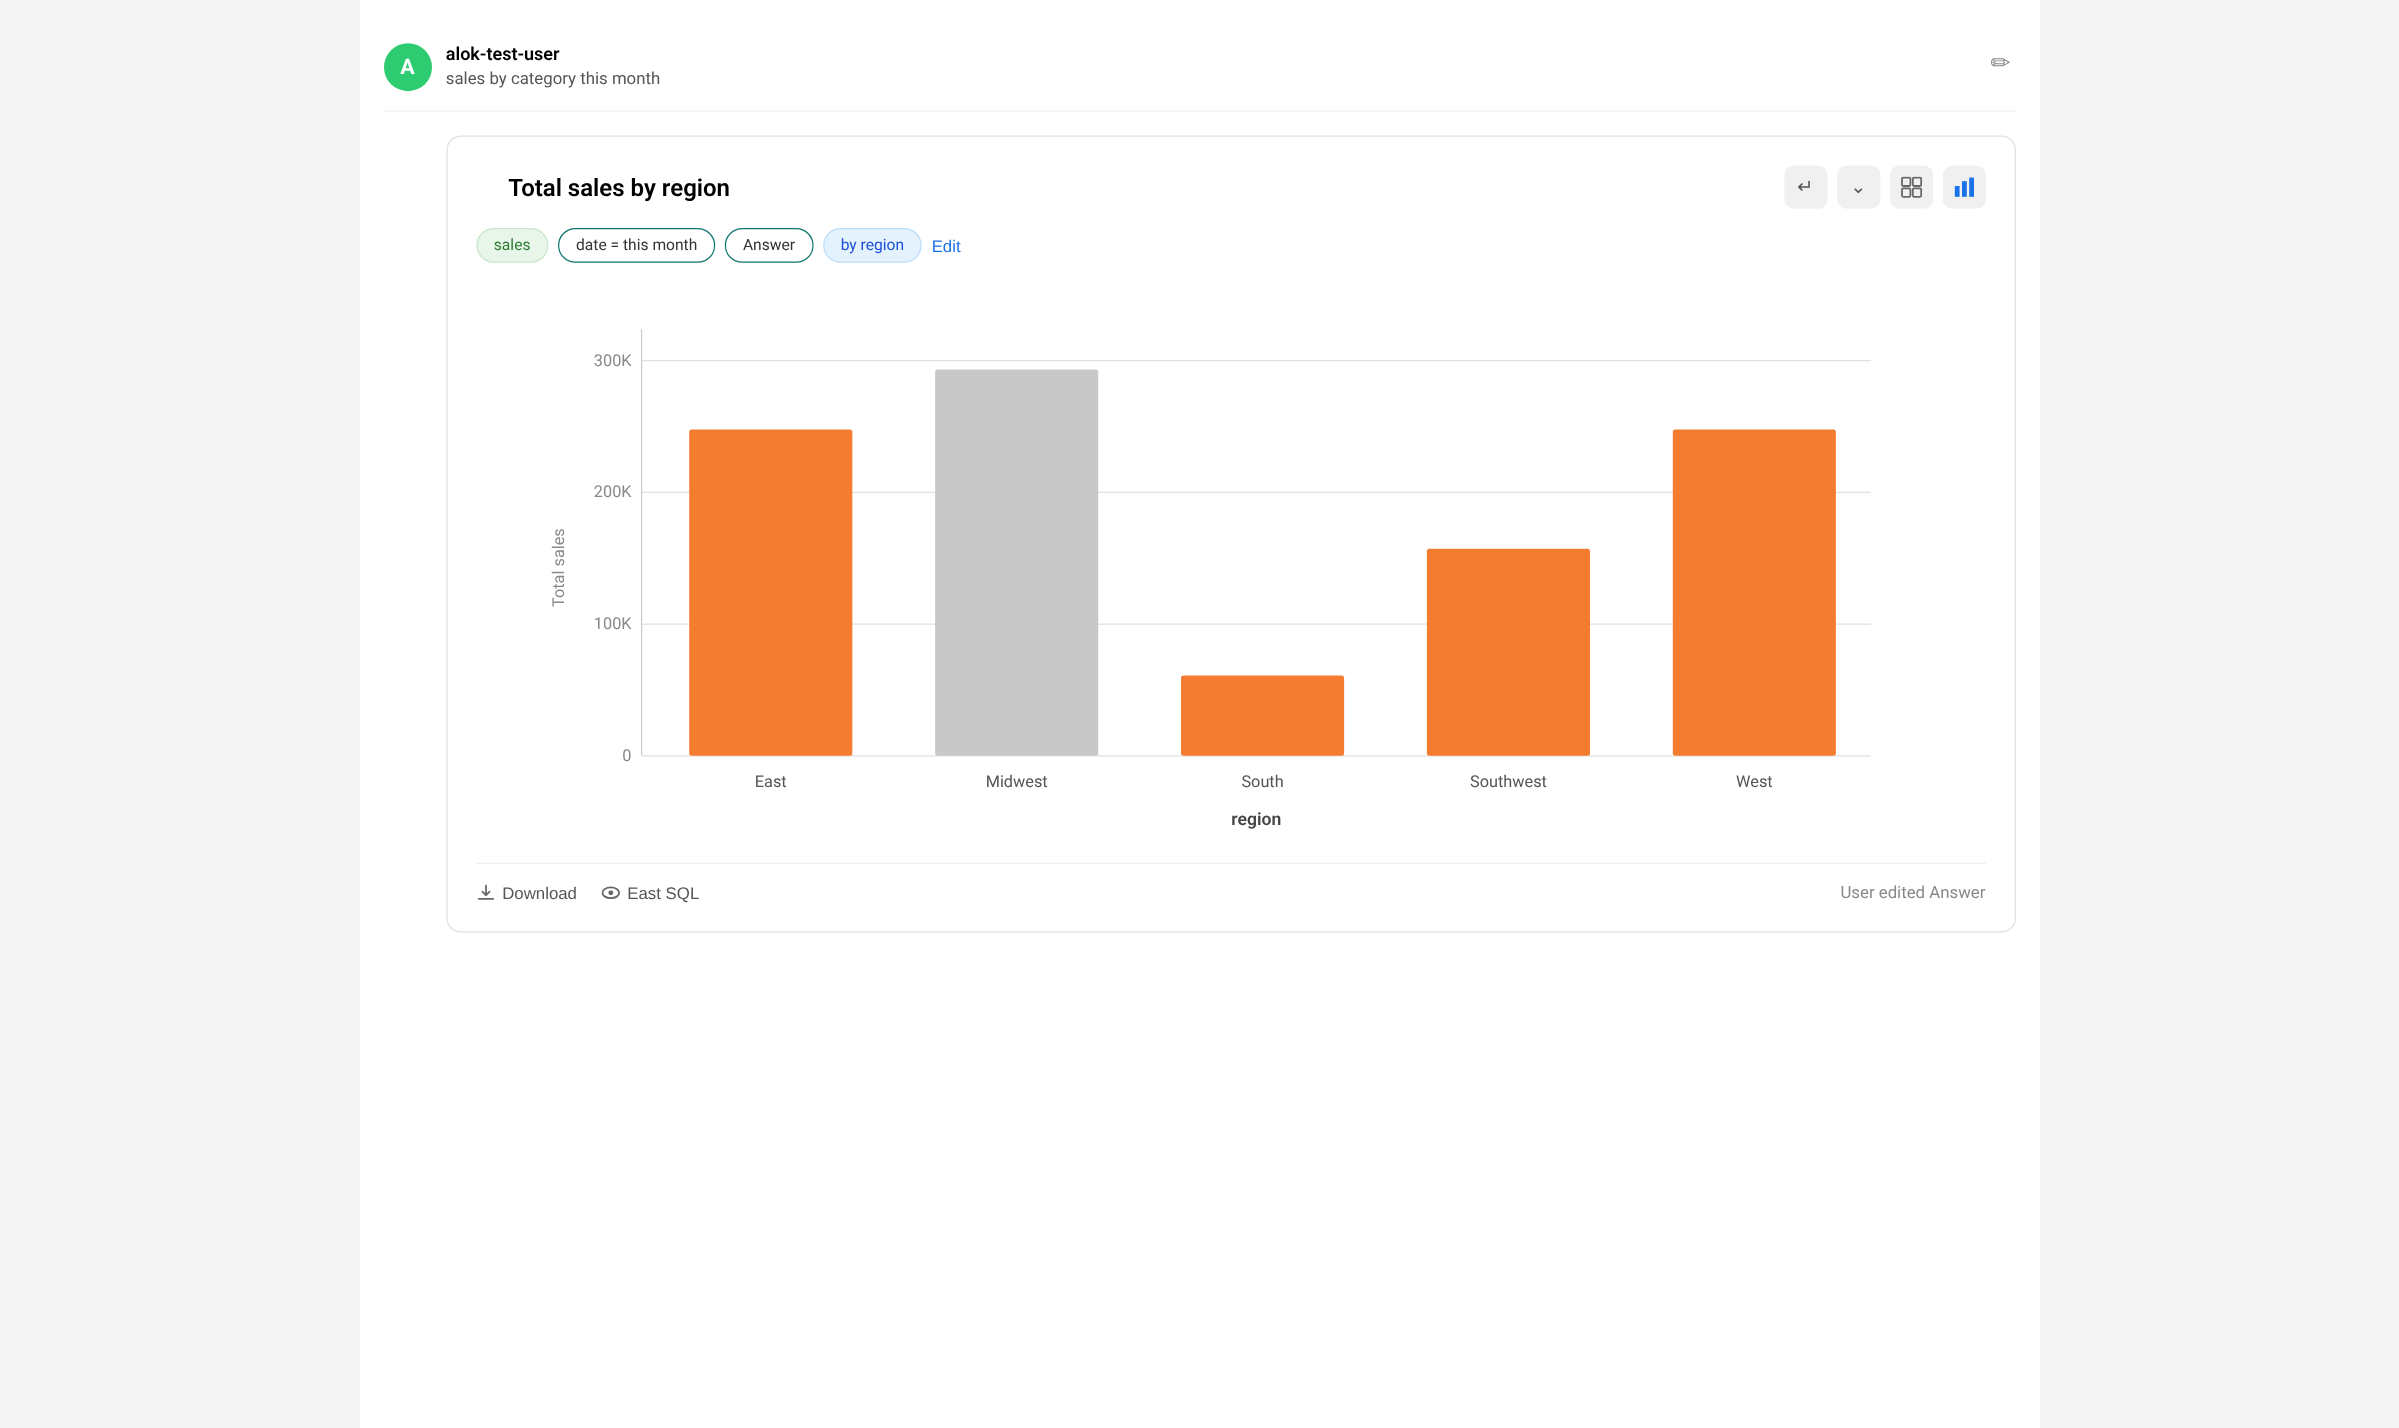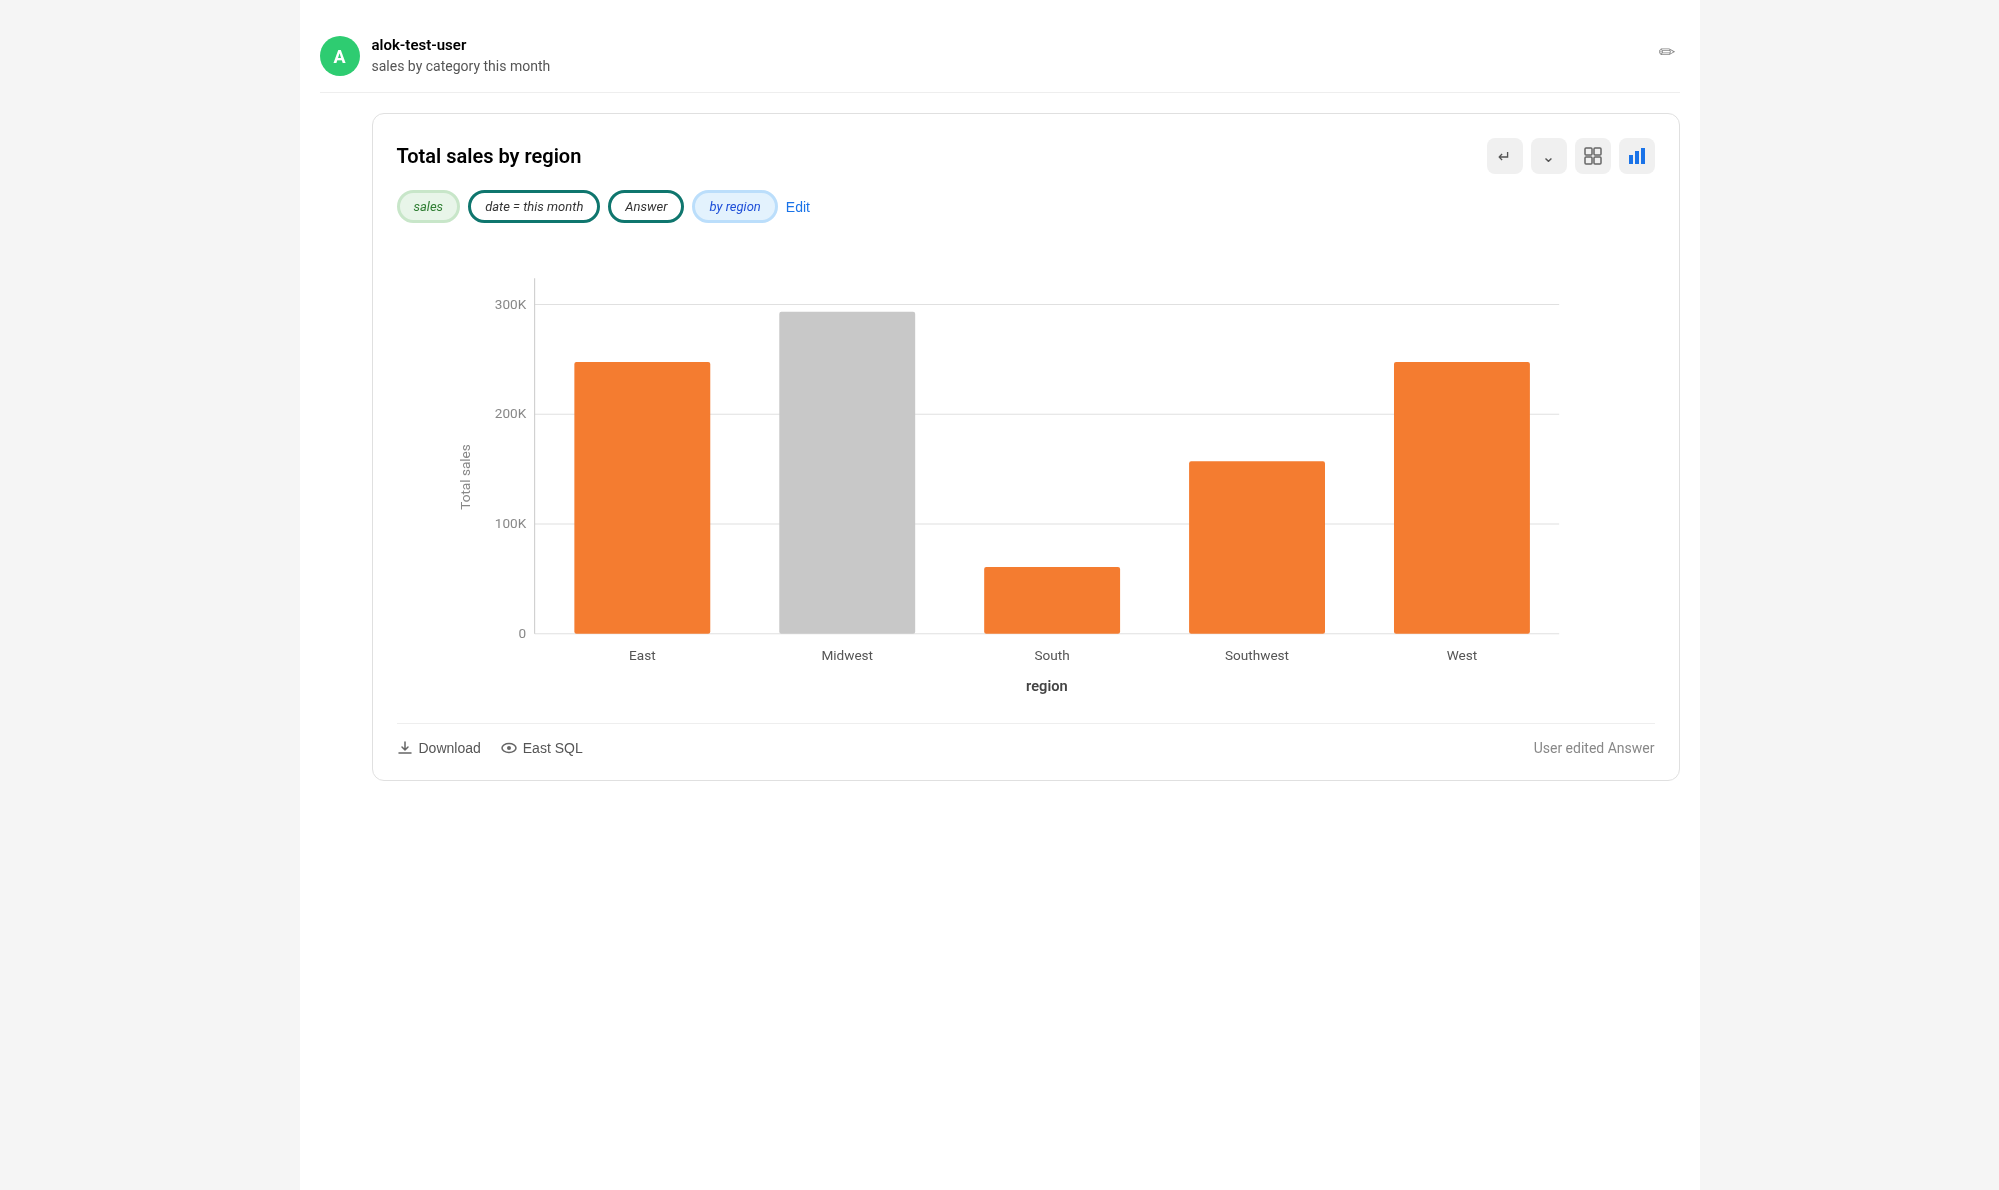--- a/index.html
+++ b/index.html
@@ -94,20 +94,21 @@
     }
     .card-header {
       display: flex;
       align-items: center;
       justify-content: space-between;
       margin-bottom: 16px;
     }
     .card-title {
       font-size: 20px;
       font-weight: 600;
+      margin-left: 27px;
     }
     .card-controls {
       display: flex;
       align-items: center;
       gap: 8px;
     }
     .ctrl-btn {
       background: #f0f0f0;
       border: none;
       border-radius: 8px;
@@ -126,24 +127,23 @@
       display: flex;
       align-items: center;
       gap: 8px;
       margin-bottom: 24px;
       flex-wrap: wrap;
     }
     .tag {
       padding: 6px 14px;
       border-radius: 20px;
       font-size: 13px;
-      border: 3px solid #0f766e;
+      border: 1px solid #0f766e;
       background: #fff;
       color: #333;
-      font-style: italic;
     }
     .tag.green {
       background: #e8f5e9;
       border-color: #c8e6c9;
       color: #2e7d32;
     }
     .tag.blue {
       background: #e3f2fd;
       border-color: #bbdefb;
       color: #1d4ed8;

